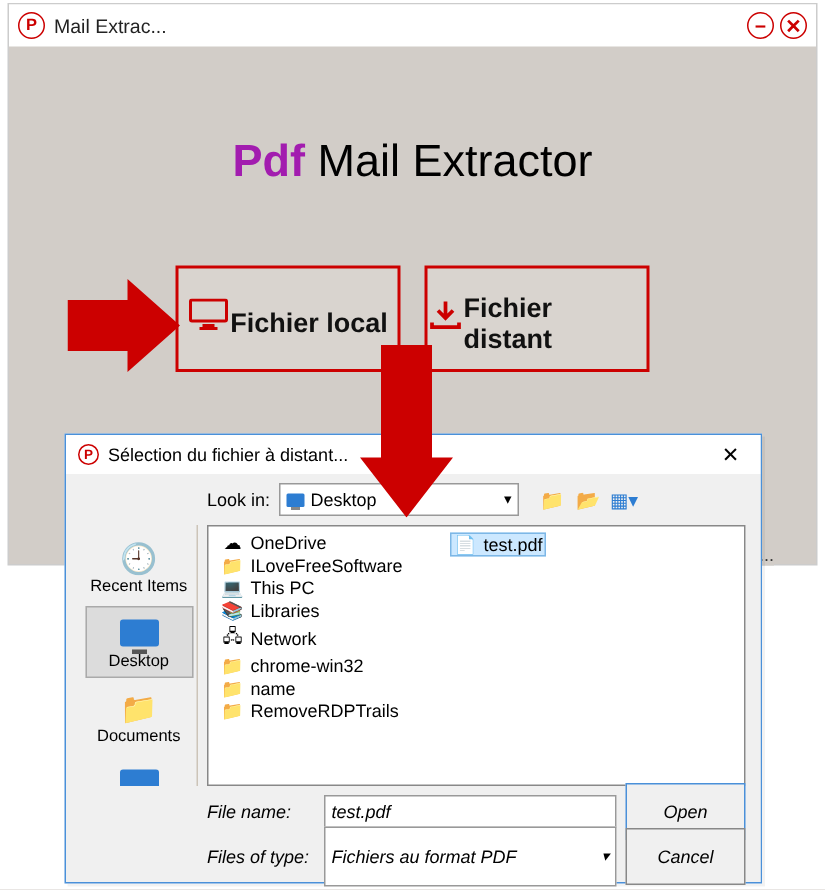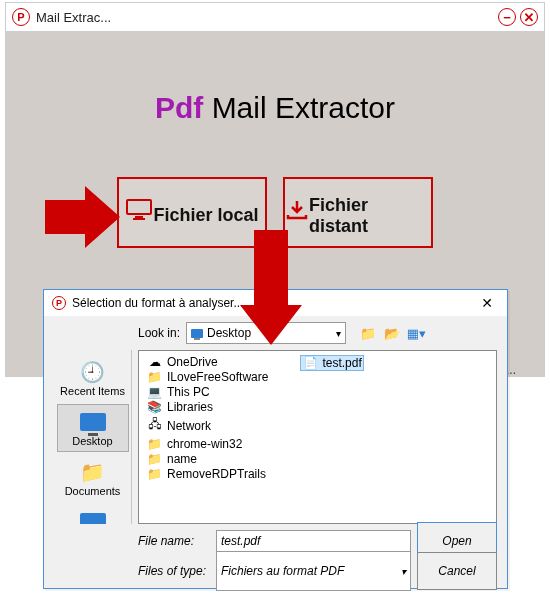--- a/index.html
+++ b/index.html
@@ -115,21 +115,21 @@
   <svg width="62" height="115">
       <path d="M14 0v75H0l31 40 31-40H48V0z" fill="#c00"></path>
     </svg>
 </div>
 
 <div class="footer-credit">avid Me...</div>
 
 <div class="dialog">
   <div class="dlg-titlebar">
     <span class="dlg-p-logo">P</span>
-    <span class="dlg-title">Sélection du format à analyser...</span>
+    <span class="dlg-title">Sélection du fichier à distant...</span>
     <span class="dlg-close">✕</span>
   </div>
   <div class="dlg-body">
     <div class="dlg-lookrow">
       <span class="dlg-label">Look in:</span>
       <div class="dlg-lookin">
         <span class="mini-desktop"></span>
         <span>Desktop</span>
         <span class="dd">▾</span>
       </div>

